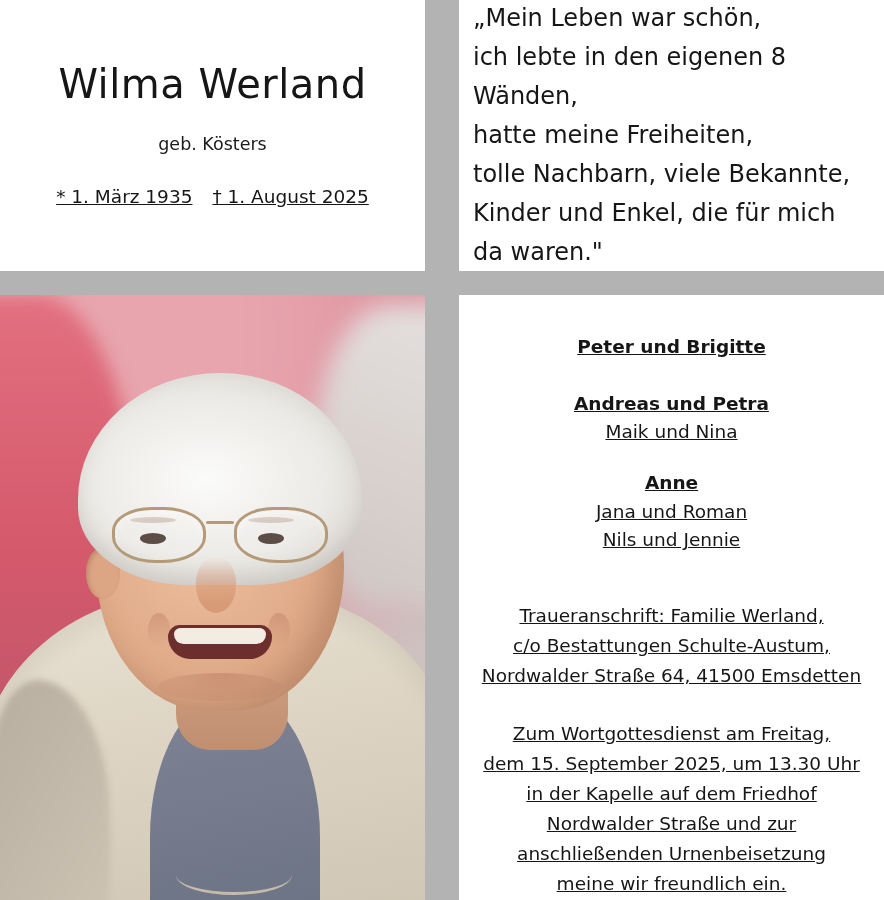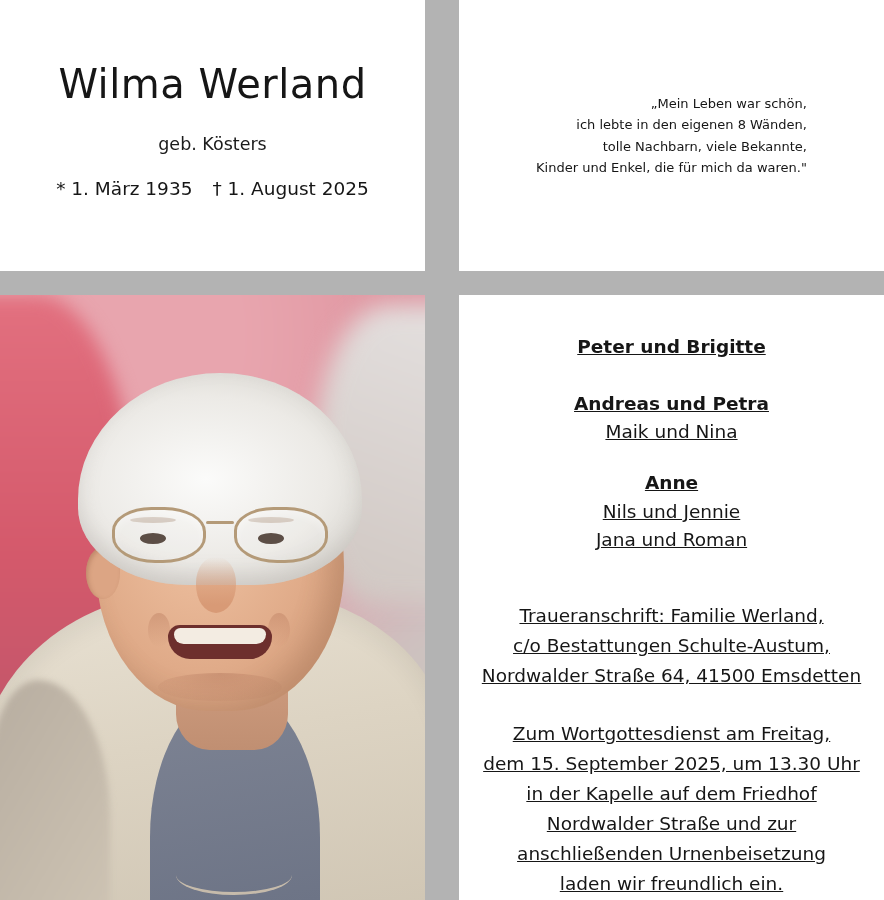--- a/index.html
+++ b/index.html
@@ -42,39 +42,40 @@
     letter-spacing: 0.5px;
     color: #161616;
     line-height: 1.1;
   }
   .maiden-name {
     margin-top: 28px;
     font-size: 17.5px;
     color: #1b1b1b;
   }
   .life-dates {
-    margin-top: 24px;
+    margin-top: 32px;
     font-size: 18.5px;
     color: #161616;
     white-space: nowrap;
+    text-decoration: underline;
   }
   .life-dates .sep { display: inline-block; width: 20px; }
 
   
   .quote-block {
     grid-column: 3;
     grid-row: 1;
     display: flex;
     align-items: center;
     justify-content: center;
     padding: 0 14px;
   }
   .quote-lines {
-    text-align: right;
-    font-size: 13px;
+    text-align: left;
+    font-size: 24px;
     line-height: 1.62;
     color: #161616;
   }
 
   
   .portrait-cell {
     grid-column: 1;
     grid-row: 3;
     background: #c9b7ae;
   }
@@ -276,20 +277,21 @@
       <span>* 1. März 1935</span><span class="sep"></span><span>† 1. August 2025</span>
     </div>
   </div>
 
   <div class="gutter-col"></div>
 
   <div class="cell quote-block">
     <div class="quote-lines">
       <div>„Mein Leben war schön,</div>
       <div>ich lebte in den eigenen 8 Wänden,</div>
+      <div>hatte meine Freiheiten,</div>
       <div>tolle Nachbarn, viele Bekannte,</div>
       <div>Kinder und Enkel, die für mich da waren."</div>
     </div>
   </div>
 
   <div class="gutter-row-l"></div>
   <div class="gutter-row-r"></div>
 
   <div class="cell portrait-cell">
     <div class="portrait">
@@ -325,37 +327,37 @@
 
   <div class="cell details-cell">
 
     <div class="family-group">
       <div class="fam-line bold">Peter und Brigitte</div>
       <div class="gap-md"></div>
       <div class="fam-line bold">Andreas und Petra</div>
       <div class="fam-line">Maik und Nina</div>
       <div class="gap-sm"></div>
       <div class="fam-line bold">Anne</div>
+      <div class="fam-line">Jana und Roman</div>
       <div class="fam-line">Nils und Jennie</div>
-      <div class="fam-line">Jana und Roman</div>
     </div>
 
     <div class="gap-lg"></div>
 
     <div class="para">
       <div>Traueranschrift: Familie Werland,</div>
       <div>c/o Bestattungen Schulte-Austum,</div>
       <div>Nordwalder Straße 64, 41500 Emsdetten</div>
     </div>
 
     <div class="gap-md"></div>
 
     <div class="para">
       <div>Zum Wortgottesdienst am Freitag,</div>
       <div>dem 15. September 2025, um 13.30 Uhr</div>
       <div>in der Kapelle auf dem Friedhof</div>
       <div>Nordwalder Straße und zur</div>
       <div>anschließenden Urnenbeisetzung</div>
-      <div>laden wir freundlich ein.</div>
+      <div>meine wir freundlich ein.</div>
     </div>
 
   </div>
 </div>
 
 </body></html>

